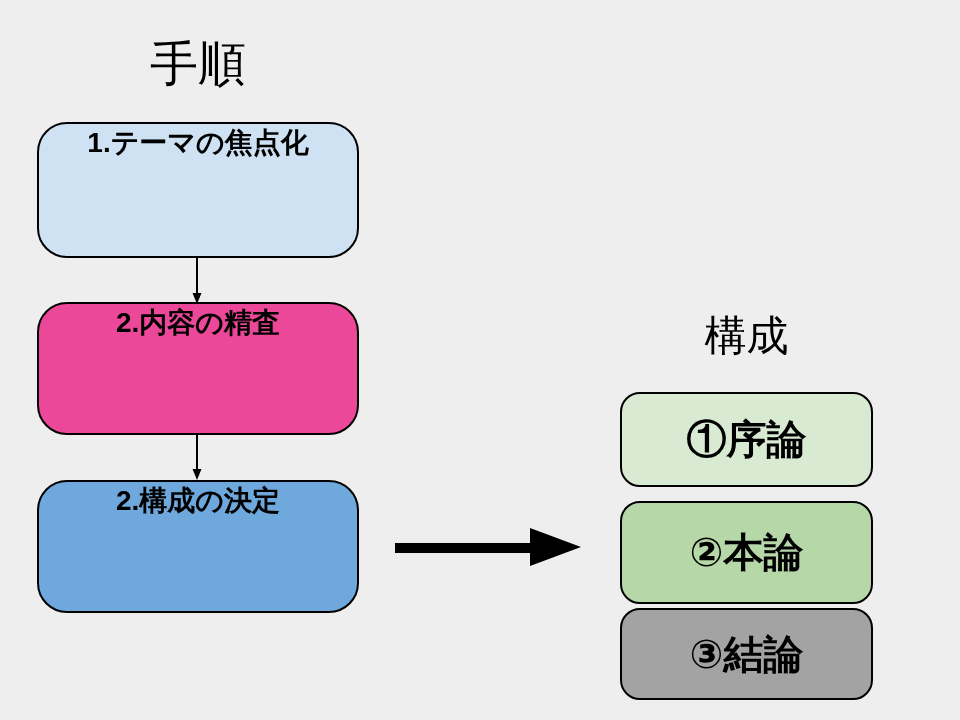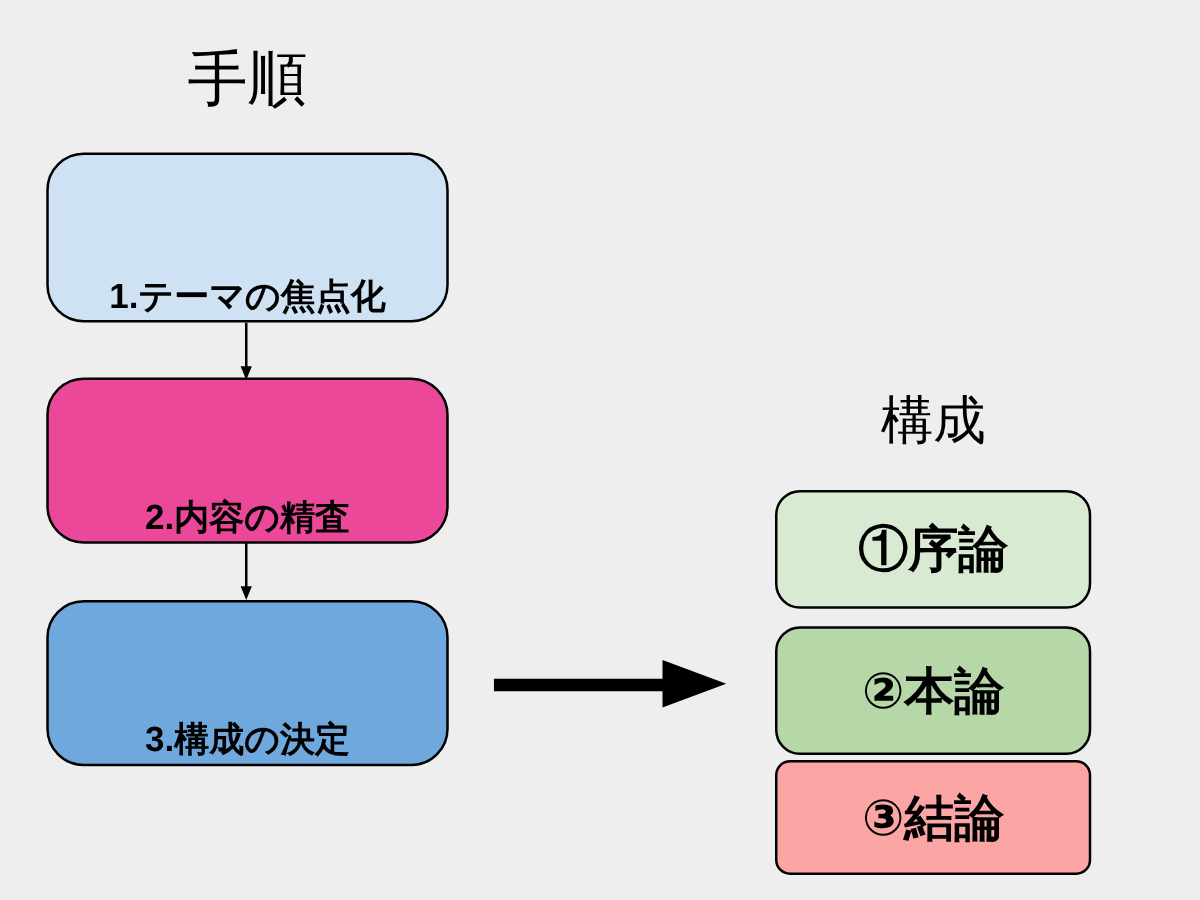--- a/index.html
+++ b/index.html
@@ -35,21 +35,21 @@
     font-size: 42px;
   }
   .flow-box {
     position: absolute;
     left: 37px;
     width: 322px;
     border: 2px solid #000000;
     border-radius: 30px;
     box-sizing: border-box;
     display: flex;
-    align-items: flex-end;
+    align-items: flex-start;
     justify-content: center;
     font-size: 28px;
     font-weight: 700;
     color: #000000;
     white-space: nowrap;
   }
   .flow-box-1 { top: 122px; height: 136px; }
   .flow-box-2 { top: 302px; height: 133px; }
   .flow-box-3 { top: 480px; height: 133px; }
   .list-box {
@@ -105,35 +105,35 @@
   <div class="flow-box flow-box-2" style="background-color: #ec4899;">
     <span>2.内容の精査</span>
   </div>
 
   <svg class="connector connector-2" viewBox="0 0 16 46" xmlns="http://www.w3.org/2000/svg">
     <line x1="8" y1="0" x2="8" y2="36" stroke="#000000" stroke-width="2"></line>
     <polygon points="3.5,35 12.5,35 8,46" fill="#000000"></polygon>
   </svg>
 
   <div class="flow-box flow-box-3" style="background-color: rgb(111, 168, 220);">
-    <span>3.構成の決定</span>
+    <span>2.構成の決定</span>
   </div>
 
   <svg class="big-arrow" viewBox="0 0 186 40" xmlns="http://www.w3.org/2000/svg">
     <rect x="0" y="16" width="137" height="10" fill="#000000"></rect>
     <polygon points="135,1 135,39 186,20" fill="#000000"></polygon>
   </svg>
 
   <div class="section-title title-right">構成</div>
 
   <div class="list-box list-box-1" style="background-color: rgb(217, 234, 211); font-family: Liberation Serif, serif;">
     <span>①序論</span>
   </div>
 
   <div class="list-box list-box-2" style="background-color: rgb(182, 215, 168);">
     <span>②本論</span>
   </div>
 
-  <div class="list-box list-box-3" style="background-color: #fca5a5; border-radius: 12px;">
+  <div class="list-box list-box-3" style="background-color: #a3a3a3;">
     <span>③結論</span>
   </div>
 
 </div>
 
 </body></html>

